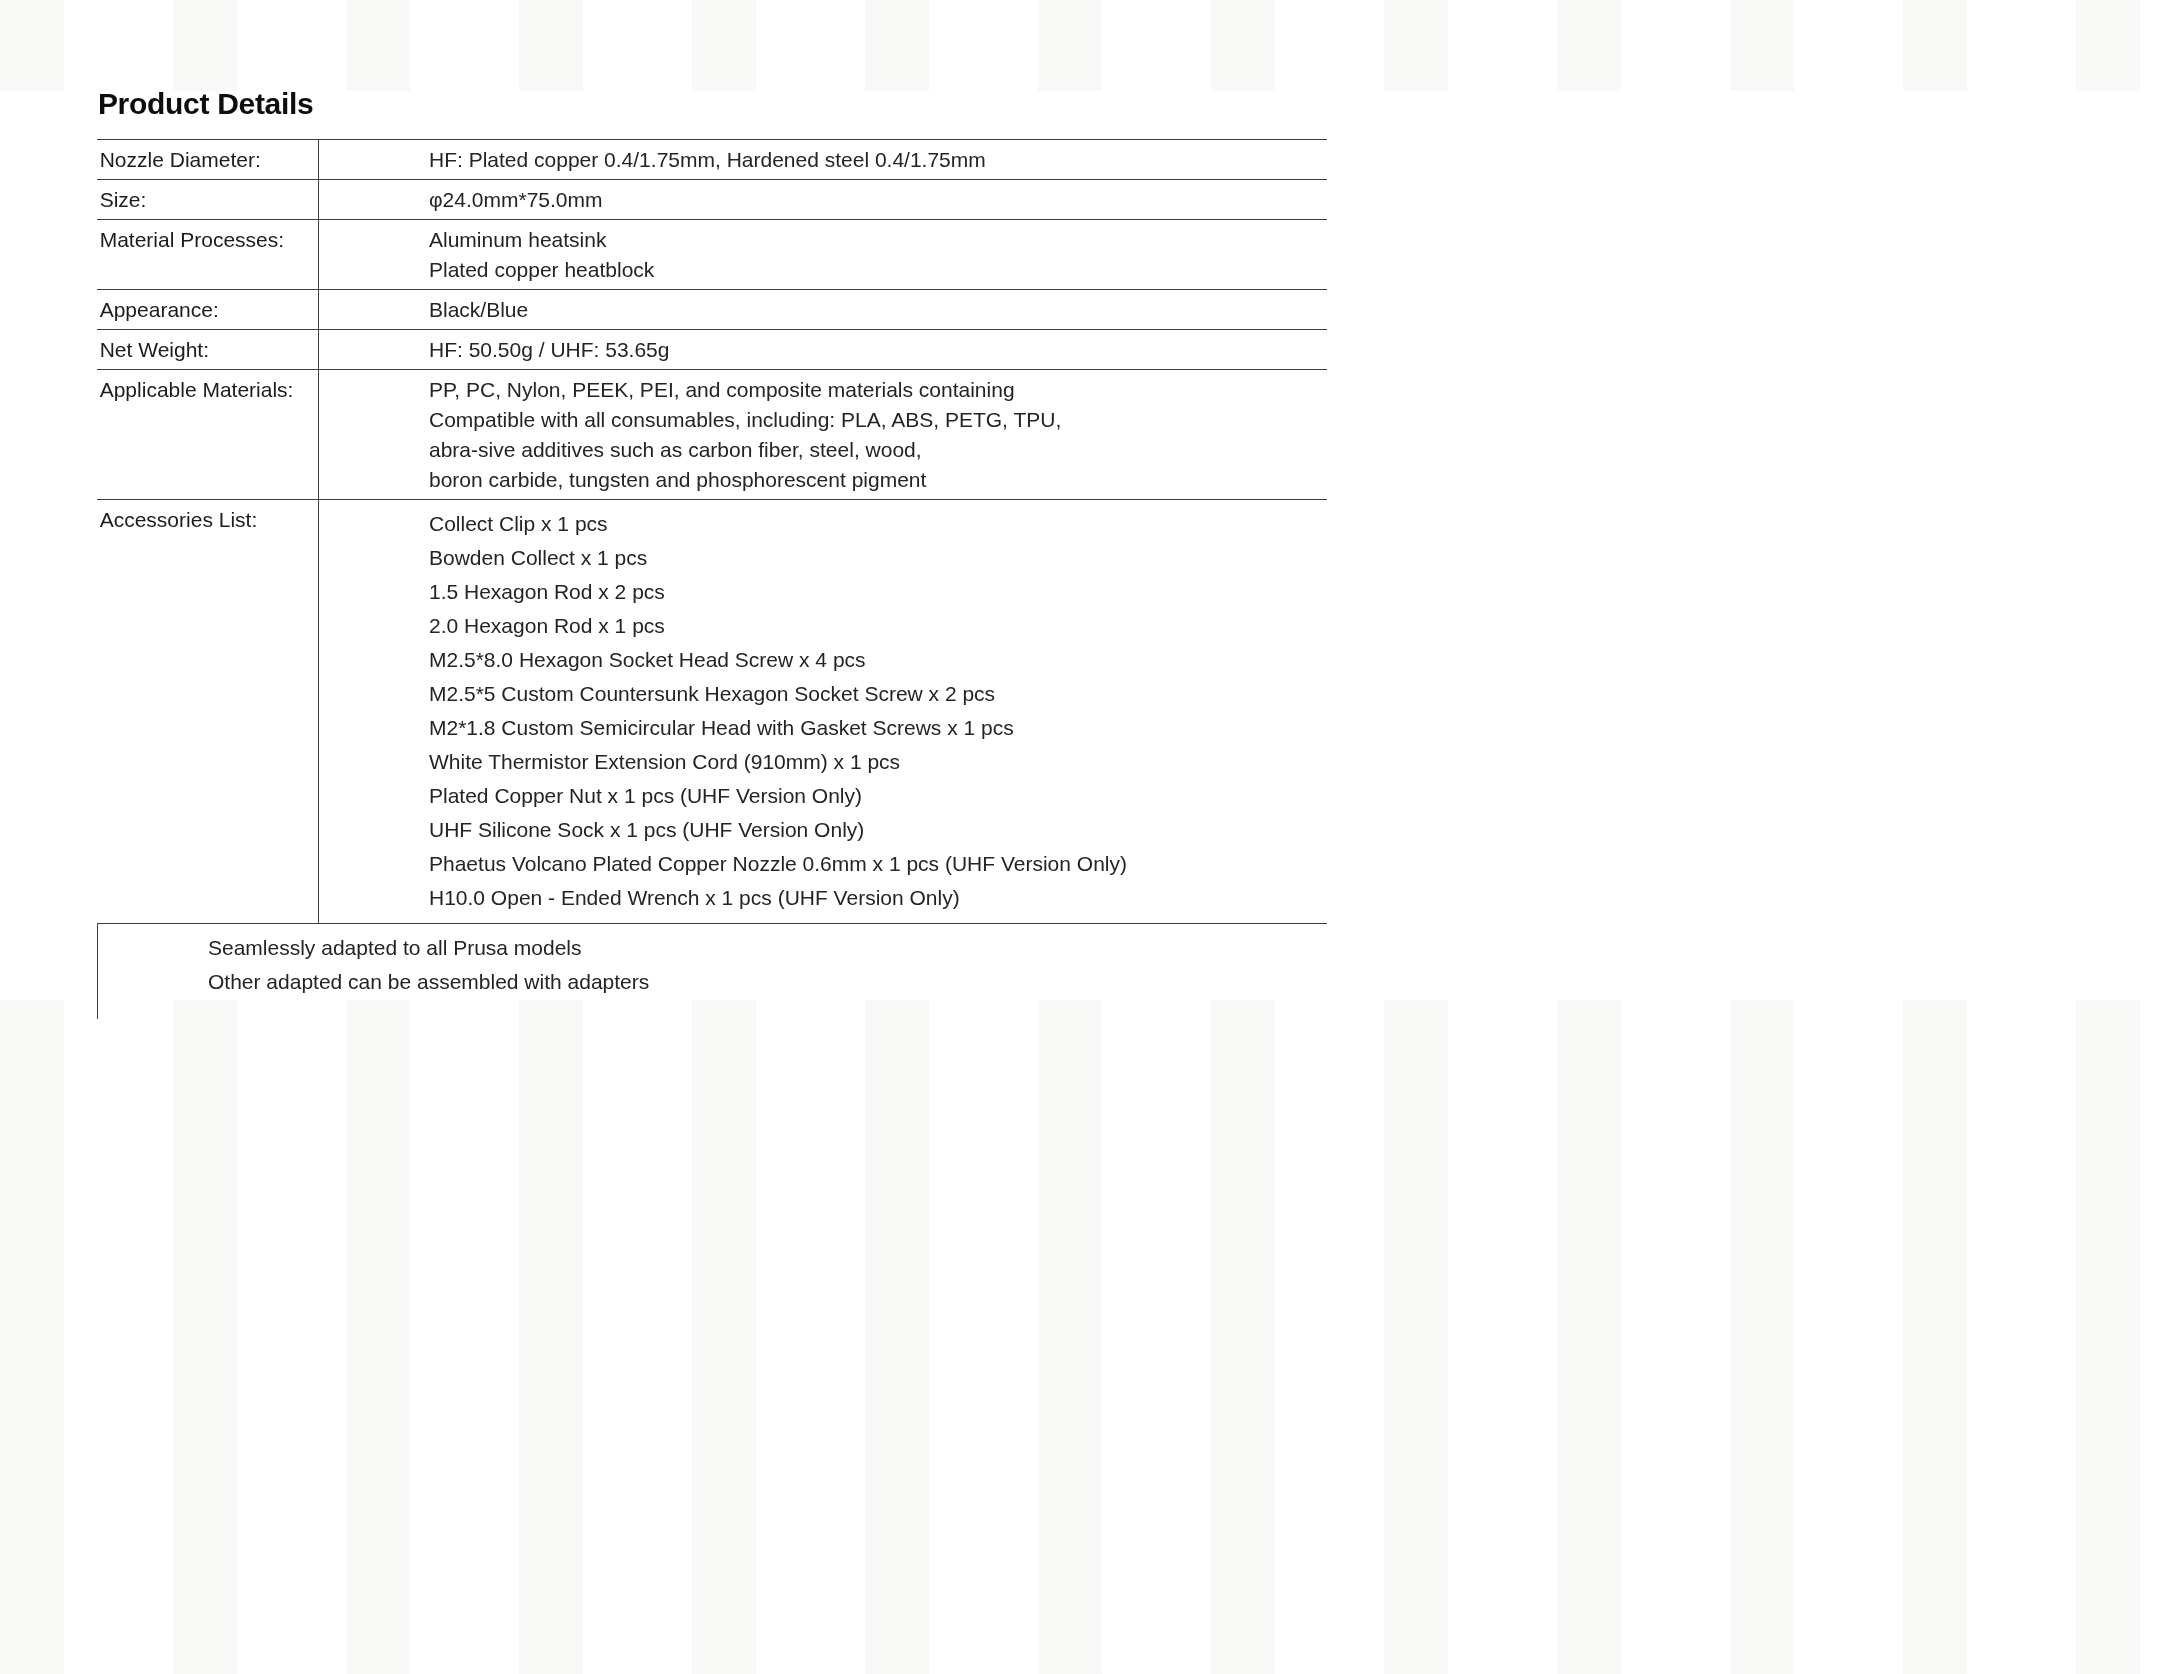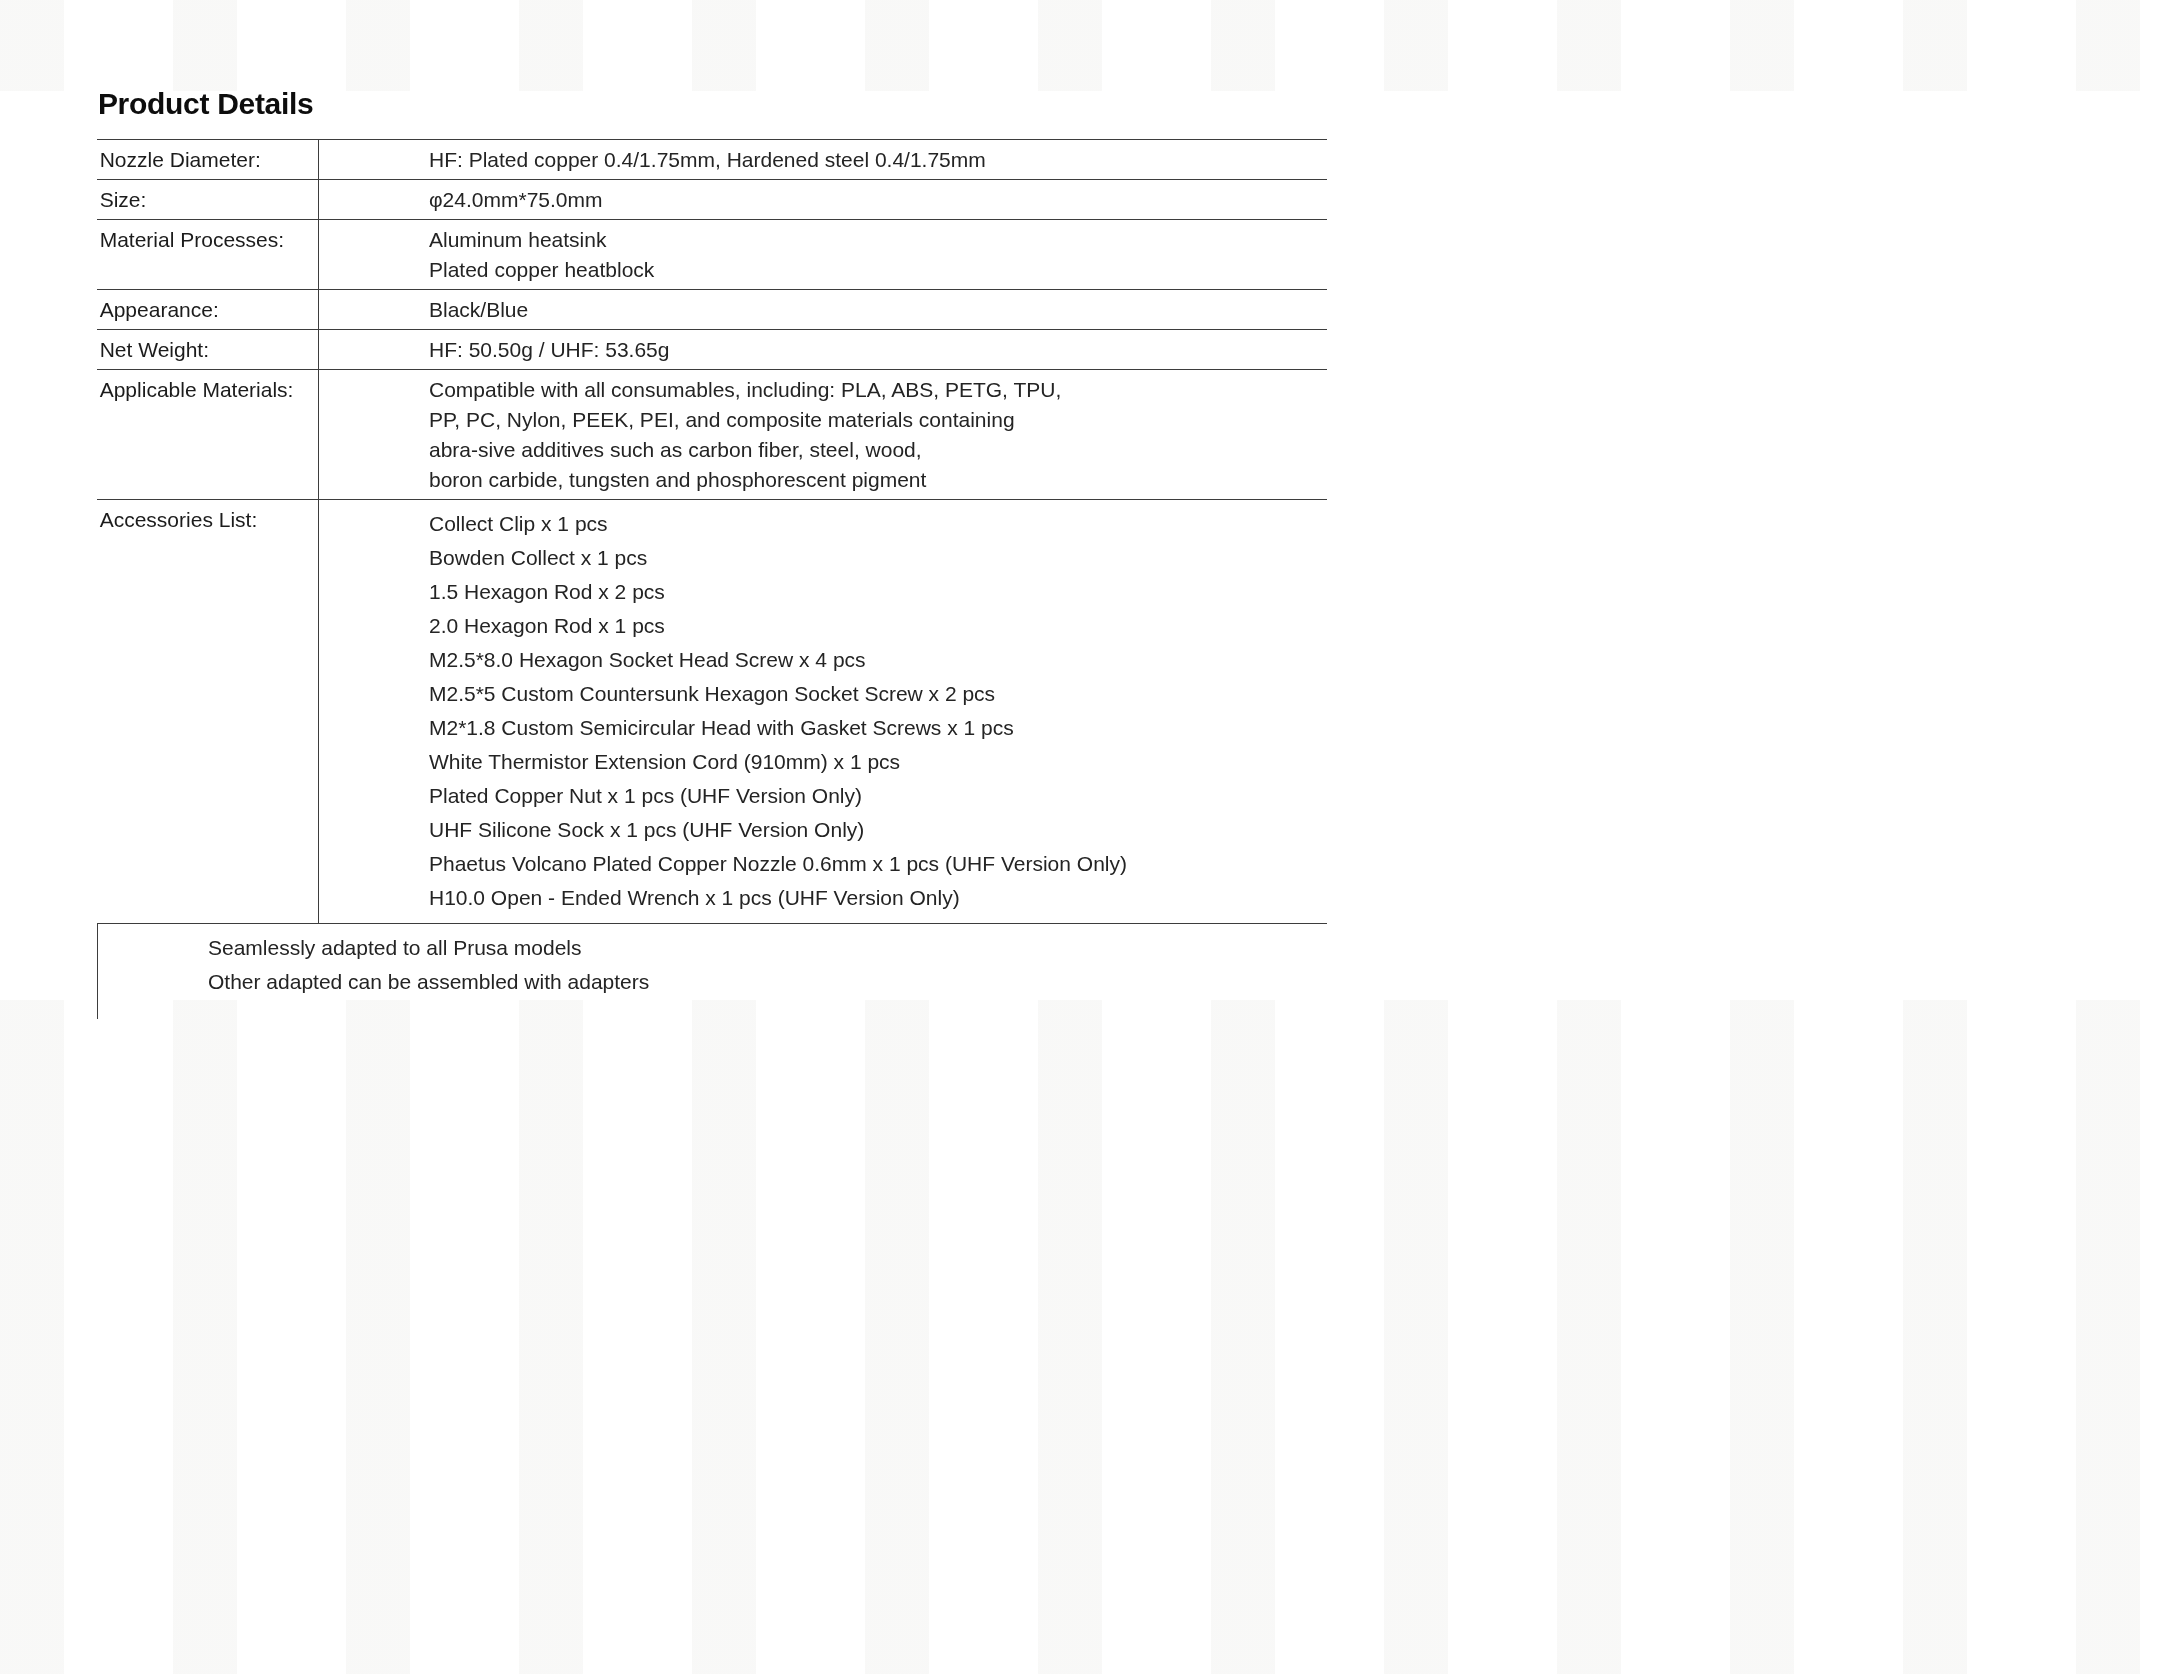--- a/index.html
+++ b/index.html
@@ -125,22 +125,22 @@
         </div>
         <div class="spec-row">
           <div class="spec-label">Net Weight:</div>
           <div class="spec-value">
             <div class="spec-line">HF: 50.50g / UHF: 53.65g</div>
           </div>
         </div>
         <div class="spec-row">
           <div class="spec-label">Applicable Materials:</div>
           <div class="spec-value">
+            <div class="spec-line">PP, PC, Nylon, PEEK, PEI, and composite materials containing</div>
             <div class="spec-line">Compatible with all consumables, including: PLA, ABS, PETG, TPU,</div>
-            <div class="spec-line">PP, PC, Nylon, PEEK, PEI, and composite materials containing</div>
             <div class="spec-line">abra-sive additives such as carbon fiber, steel, wood,</div>
             <div class="spec-line">boron carbide, tungsten and phosphorescent pigment</div>
           </div>
         </div>
         <div class="spec-row">
           <div class="spec-label">Accessories List:</div>
           <div class="spec-value">
             <div class="spec-line">Collect Clip x 1 pcs</div>
             <div class="spec-line">Bowden Collect x 1 pcs</div>
             <div class="spec-line">1.5 Hexagon Rod x 2 pcs</div>

